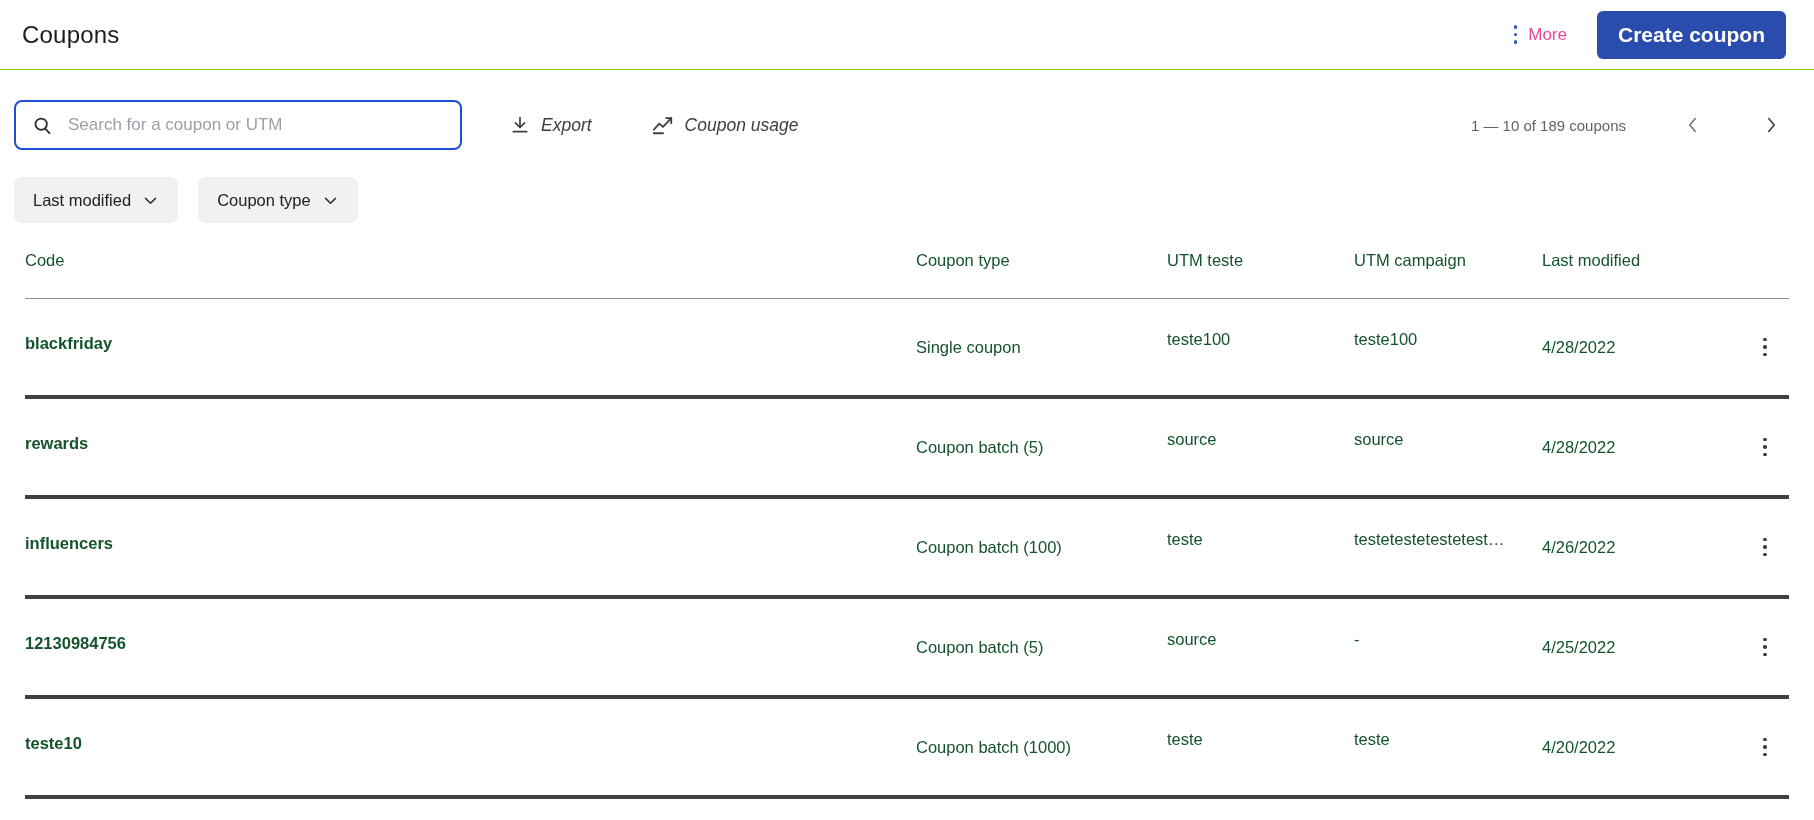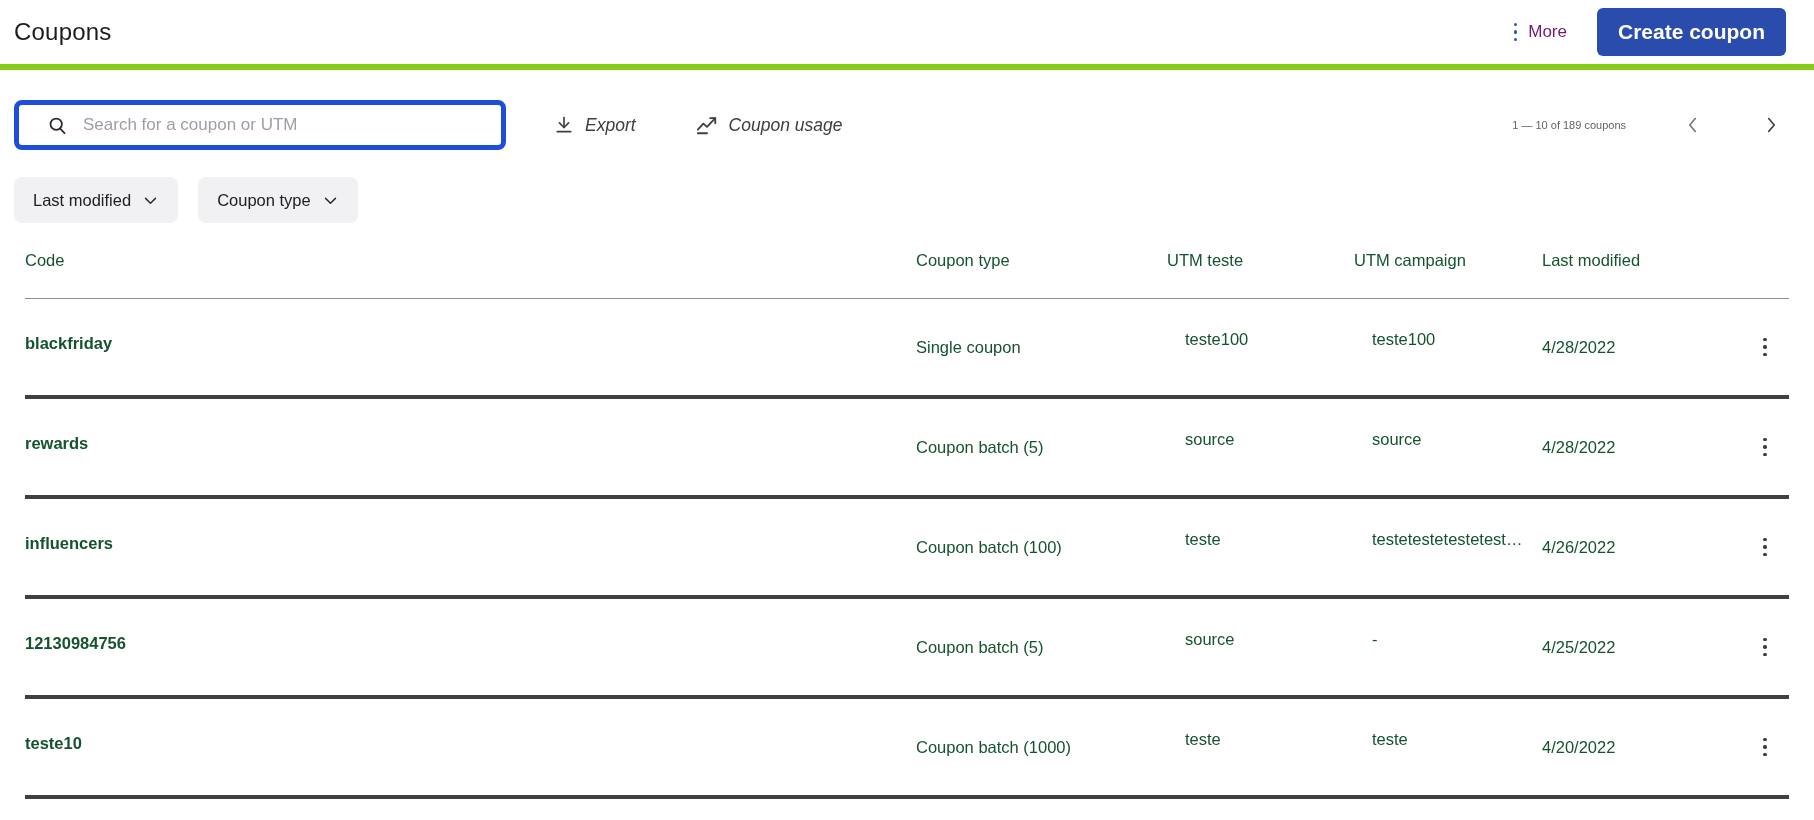--- a/index.html
+++ b/index.html
@@ -9,70 +9,70 @@
     background:#ffffff;
     font-family:"Liberation Sans", sans-serif;
     color:#1f1f1f;
     overflow:hidden;
   }
 
   
   .page-header {
     height:70px;
     display:flex; align-items:center; justify-content:space-between;
-    padding:0 28px 0 14px;
-    border-bottom:6px solid #84cc16;
+    padding:0 28px 0 22px;
+    border-bottom:1px solid #84cc16;
   }
   .page-title {
     font-size:24px; font-weight:500; letter-spacing:0.2px; color:#1c1c1c;
   }
   .header-actions { display:flex; align-items:center; gap:30px; }
   .more-link {
     display:flex; align-items:center; gap:11px;
-    color:#701a75; font-size:17px; font-weight:500; cursor:pointer;
+    color:#ec4899; font-size:17px; font-weight:500; cursor:pointer;
   }
   .kebab { display:flex; flex-direction:column; gap:4px; align-items:center; }
   .kebab i { width:3.5px; height:3.5px; border-radius:50%; background:#2d54ba; }
   .create-btn {
     background:#2a4cad; color:#ffffff;
     font-family:"Liberation Sans", sans-serif;
     font-size:21px; font-weight:700;
     border:none; border-radius:6px;
     padding:12px 21px; cursor:pointer;
   }
 
   
   .toolbar {
     display:flex; align-items:center;
     margin:30px 28px 0 14px;
   }
   .search-box {
-    width:492px; height:50px;
-    border:5px solid #1d4ed8; border-radius:8px;
+    width:448px; height:50px;
+    border:2px solid #1d4ed8; border-radius:8px;
     display:flex; align-items:center; gap:13px;
-    padding:0 28px;
+    padding:0 16px;
     background:#fff;
   }
   .search-box svg { flex:0 0 auto; }
   .search-input {
     border:none; outline:none; flex:1;
     font-family:"Liberation Sans", sans-serif;
     font-size:17px; color:#1f1f1f; background:transparent;
   }
   .search-input::placeholder { color:#9aa0a6; }
   .tool-btn {
     display:flex; align-items:center; gap:11px;
     font-size:17.5px; color:#3c4043; cursor:pointer;
     background:none; border:none; font-family:"Liberation Sans", sans-serif;font-style:italic;
   }
   .tool-btn.export { margin-left:42px; }
   .tool-btn.usage  { margin-left:48px; }
 
   .pagination { margin-left:auto; display:flex; align-items:center; }
-  .page-count { font-size:11px; color:#5f6368; margin-right:52px; white-space:nowrap; }
+  .page-count { font-size:15px; color:#5f6368; margin-right:52px; white-space:nowrap; }
   .page-nav { background:none; border:none; padding:4px; cursor:pointer; display:flex; }
   .page-nav.prev { margin-right:48px; }
 
   
   .filters { display:flex; gap:20px; margin:27px 14px 0; }
   .chip {
     background:#f1f1f3; border-radius:8px; height:46px;
     display:flex; align-items:center; gap:11px;
     padding:0 19px; font-size:16.5px; color:#202124; cursor:pointer;
     border:none; font-family:"Liberation Sans", sans-serif;
@@ -89,21 +89,21 @@
     height:76px;
     border-bottom:1px solid #8f8f8f;
     font-size:17px; color:#1f1f1f;
   }
   .t-row {
     height:100px;
     border-bottom:4px solid #404040;
   }
   .cell { font-size:16.5px; color:#14532d; white-space:nowrap; }
   .cell.code { font-weight:700; transform:translateY(-4px); }
-  .cell.utm { transform:translateY(-8px); overflow:hidden; text-overflow:clip; padding-right:6px;margin-left:18px; }
+  .cell.utm { transform:translateY(-8px); overflow:hidden; text-overflow:clip; padding-right:6px; }
   .row-menu {
     background:none; border:none; cursor:pointer;
     width:40px; height:40px;
     display:flex; align-items:center; justify-content:center;
   }
   .row-menu .kebab i { background:#3c3c3c; width:3.5px; height:3.5px; }
 </style>
 </head>
 <body>
 

